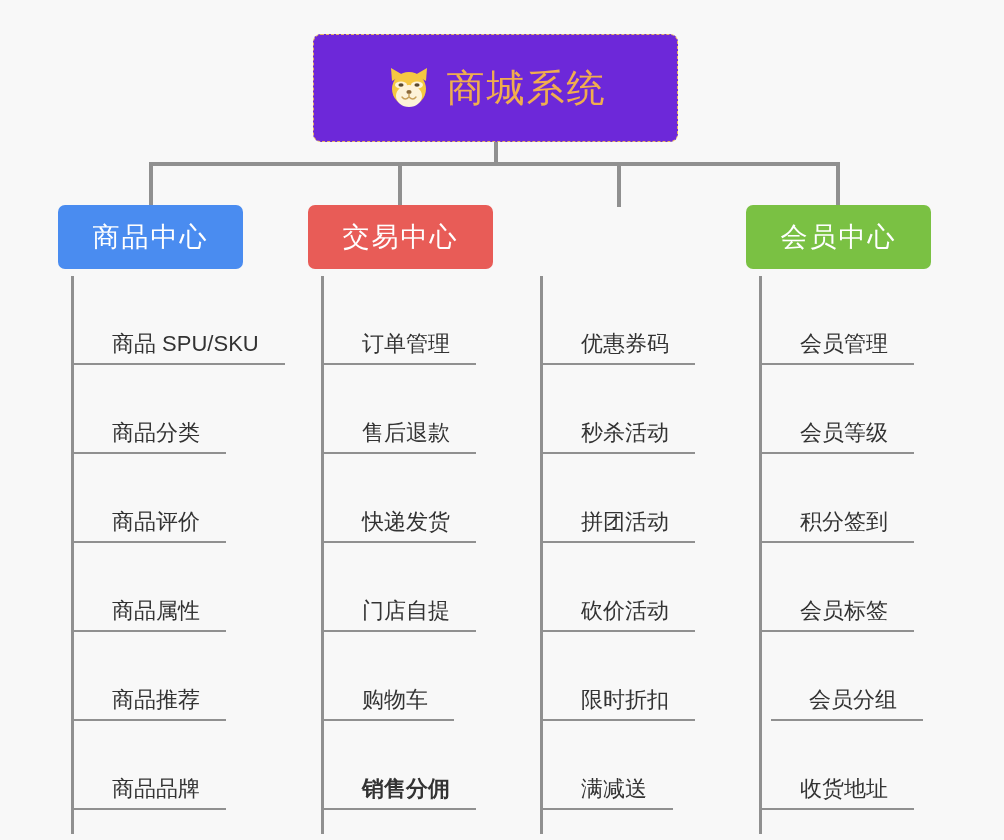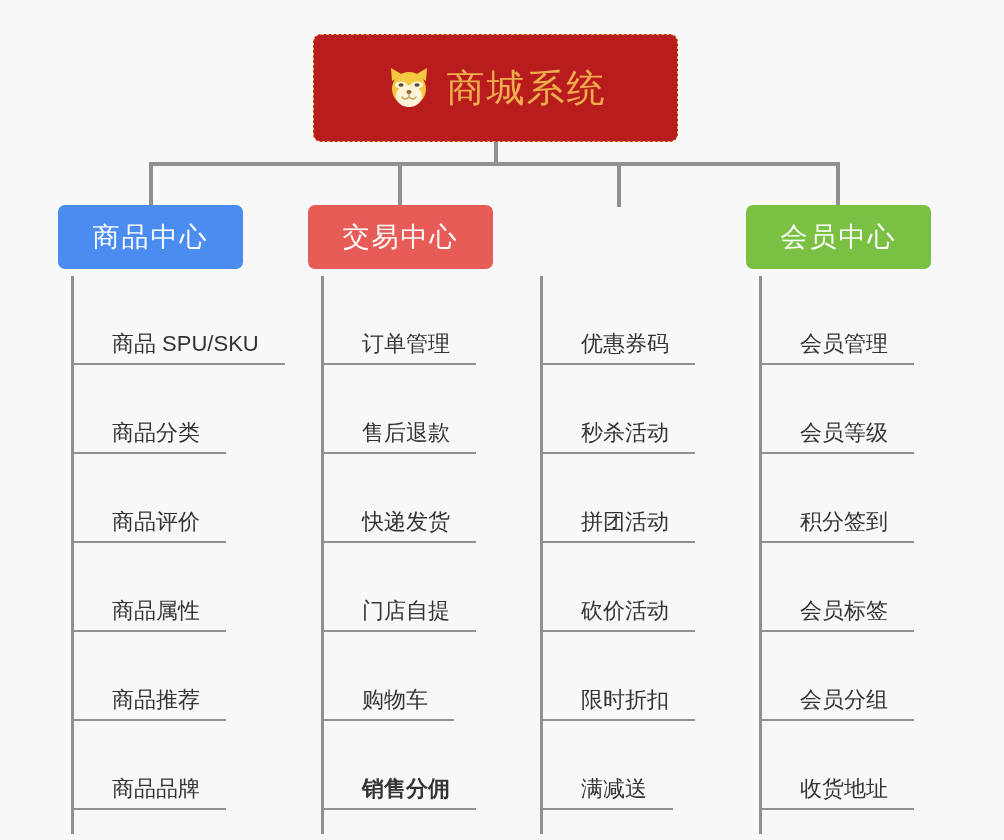--- a/index.html
+++ b/index.html
@@ -114,21 +114,21 @@
     line-height: 1;
     white-space: nowrap;
     border-bottom: 2px solid #909090;
   }
 </style>
 </head>
 <body style="background: rgb(248, 248, 248);">
 
 <div id="diagram">
 
-  <div class="root-node" style="background: #b91c1c; border-color: rgb(232, 182, 97);">
+  <div class="root-node" style="background: #6d28d9; border-color: rgb(232, 182, 97);">
     <span class="shiba-icon">
       <svg viewBox="0 0 48 48" width="48" height="48" aria-hidden="true">
 
         <path d="M7 17 L6 4 L18 11 Z" fill="#f5c842"></path>
         <path d="M41 17 L42 4 L30 11 Z" fill="#f5c842"></path>
 
         <ellipse cx="24" cy="25" rx="17" ry="17" fill="#f5c842"></ellipse>
 
         <path d="M8 27 a16 16 0 0 0 32 0 a16 16 0 0 1 -32 0 Z" fill="#fdf3d8"></path>
         <ellipse cx="24" cy="32" rx="13" ry="11" fill="#fdf3d8"></ellipse>
@@ -246,21 +246,21 @@
       <li class="leaf-item">
         <span class="leaf-text" style="border-bottom-color: rgb(144, 144, 144);">会员等级</span>
       </li>
       <li class="leaf-item">
         <span class="leaf-text" style="border-bottom-color: rgb(144, 144, 144);">积分签到</span>
       </li>
       <li class="leaf-item">
         <span class="leaf-text" style="border-bottom-color: rgb(144, 144, 144);">会员标签</span>
       </li>
       <li class="leaf-item">
-        <span class="leaf-text" style="border-bottom-color: rgb(144, 144, 144);">会员分组</span>
+        <span class="leaf-text" style="border-bottom-color: rgb(144, 144, 144); margin-left: 9px;">会员分组</span>
       </li>
       <li class="leaf-item">
         <span class="leaf-text" style="border-bottom-color: rgb(144, 144, 144);">收货地址</span>
       </li>
     </ul>
   </div>
 
 </div>
 
 </body></html>

